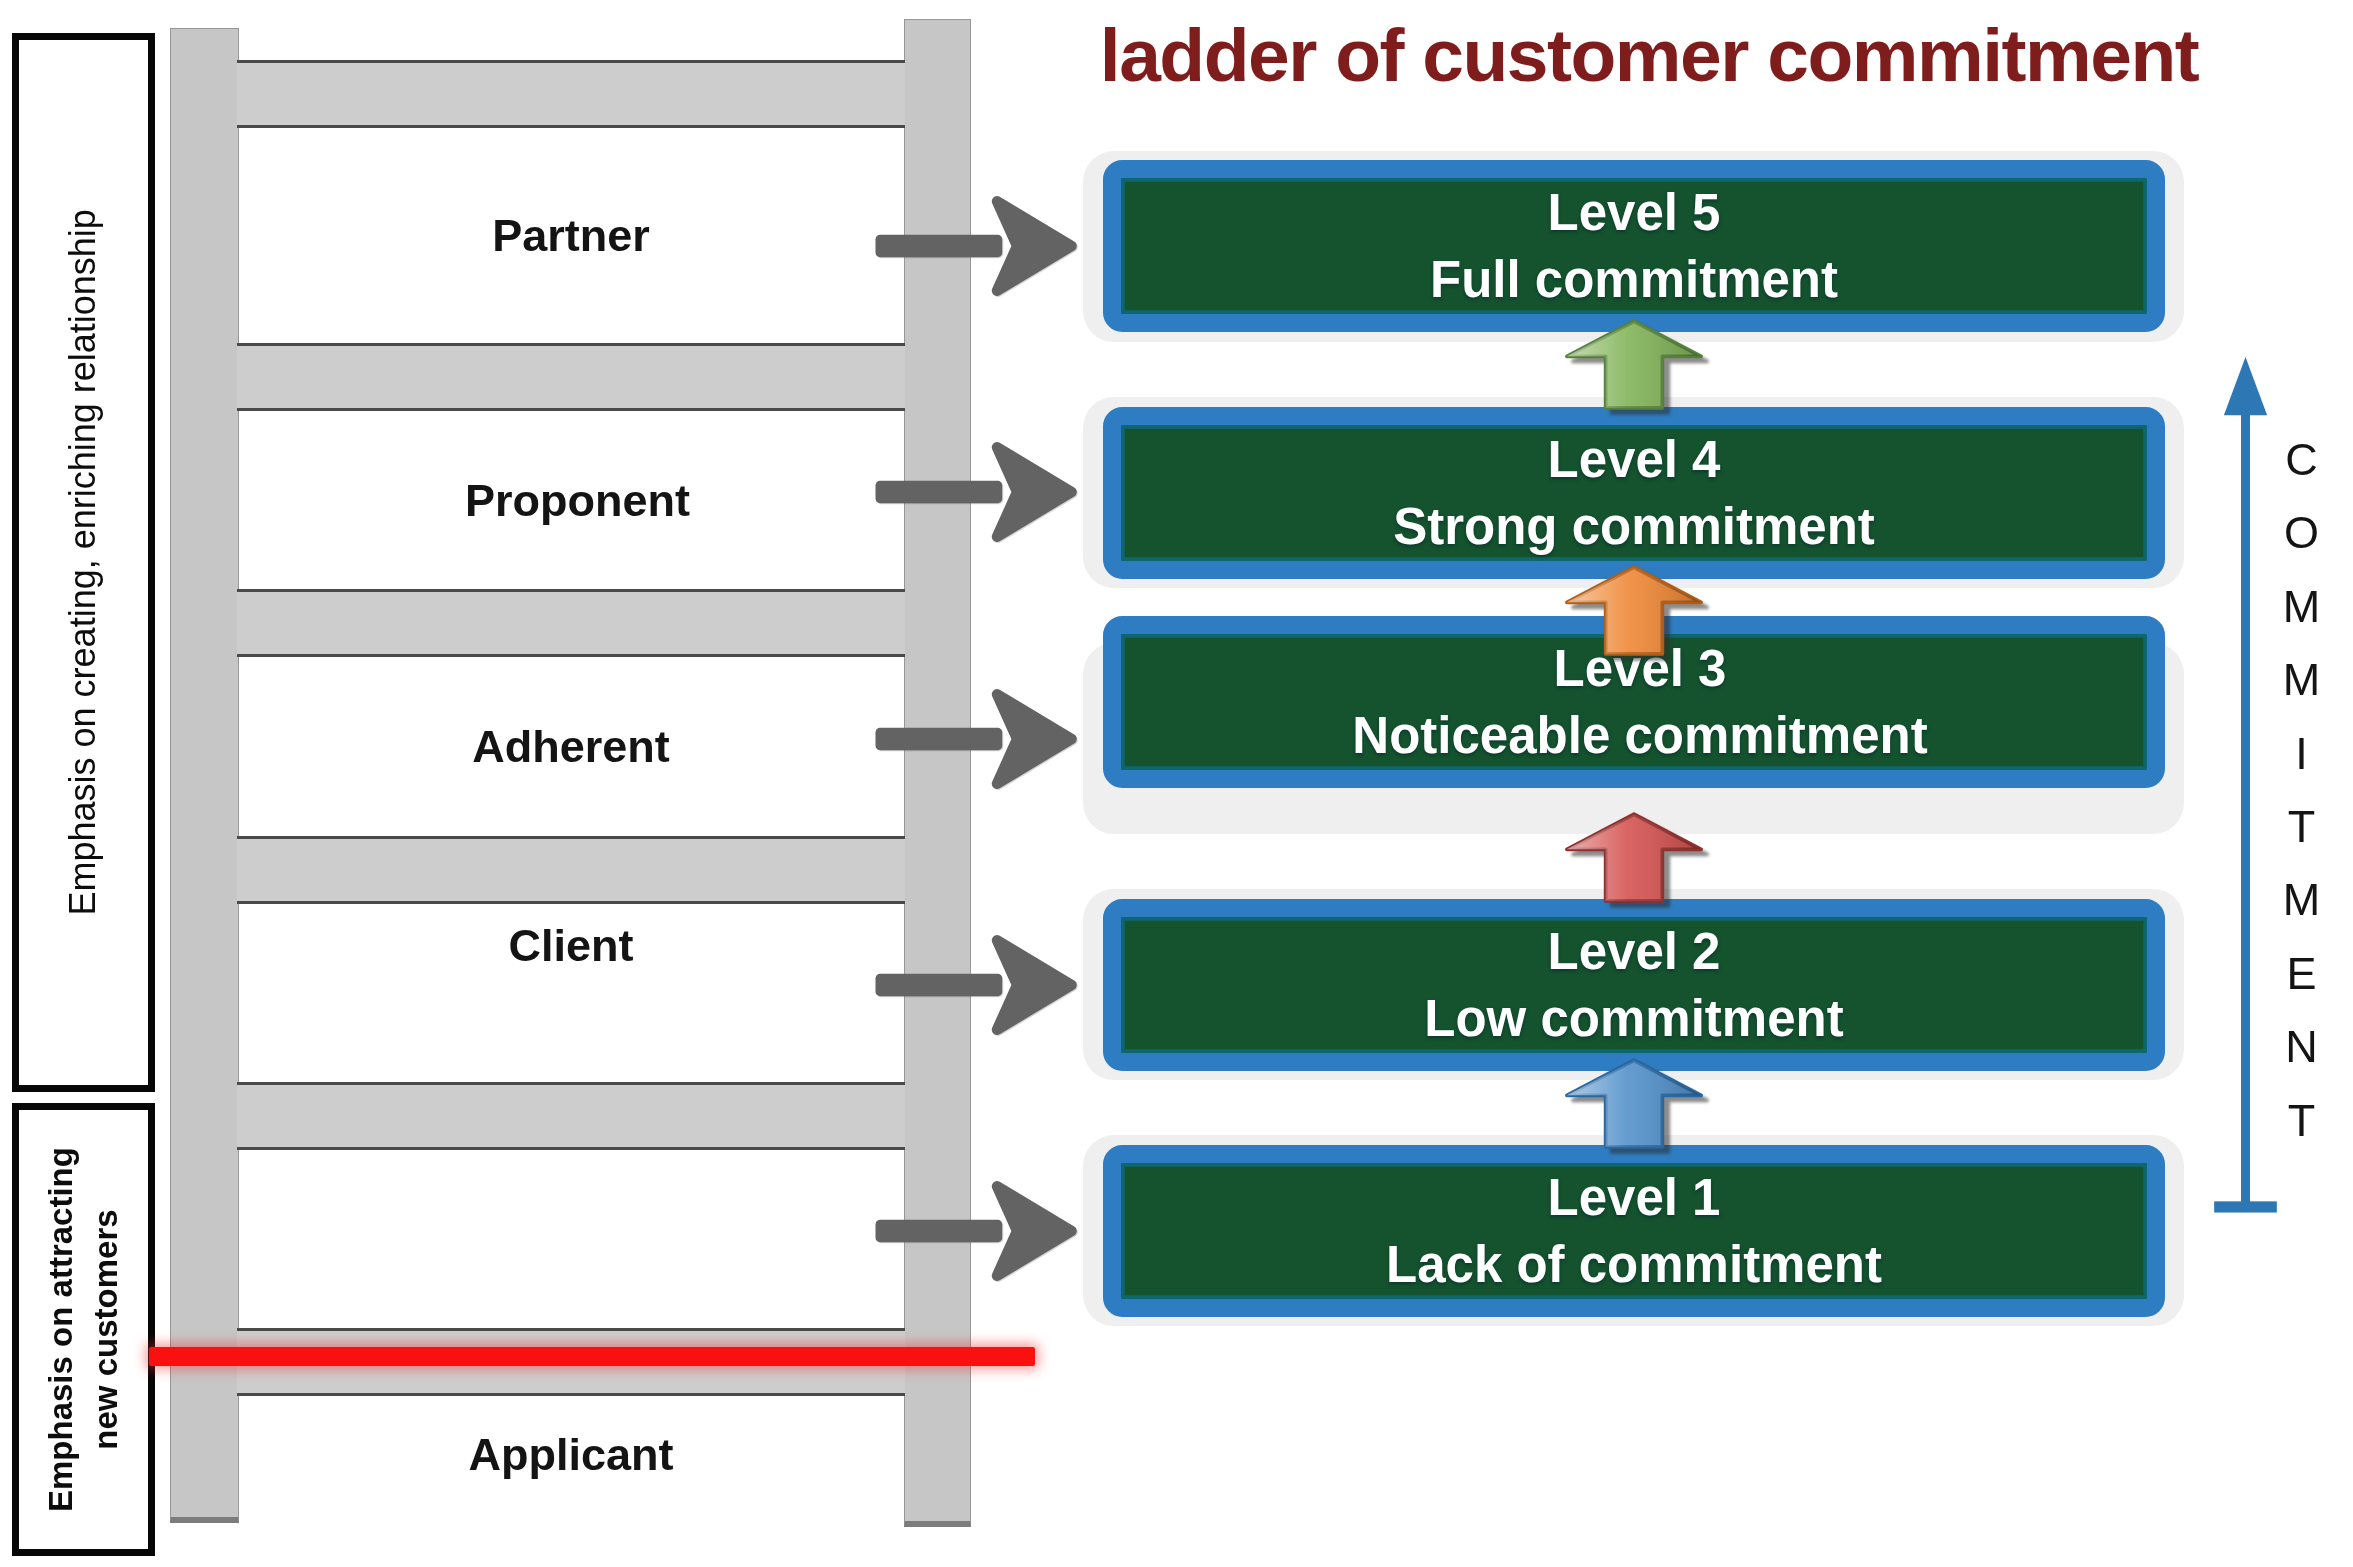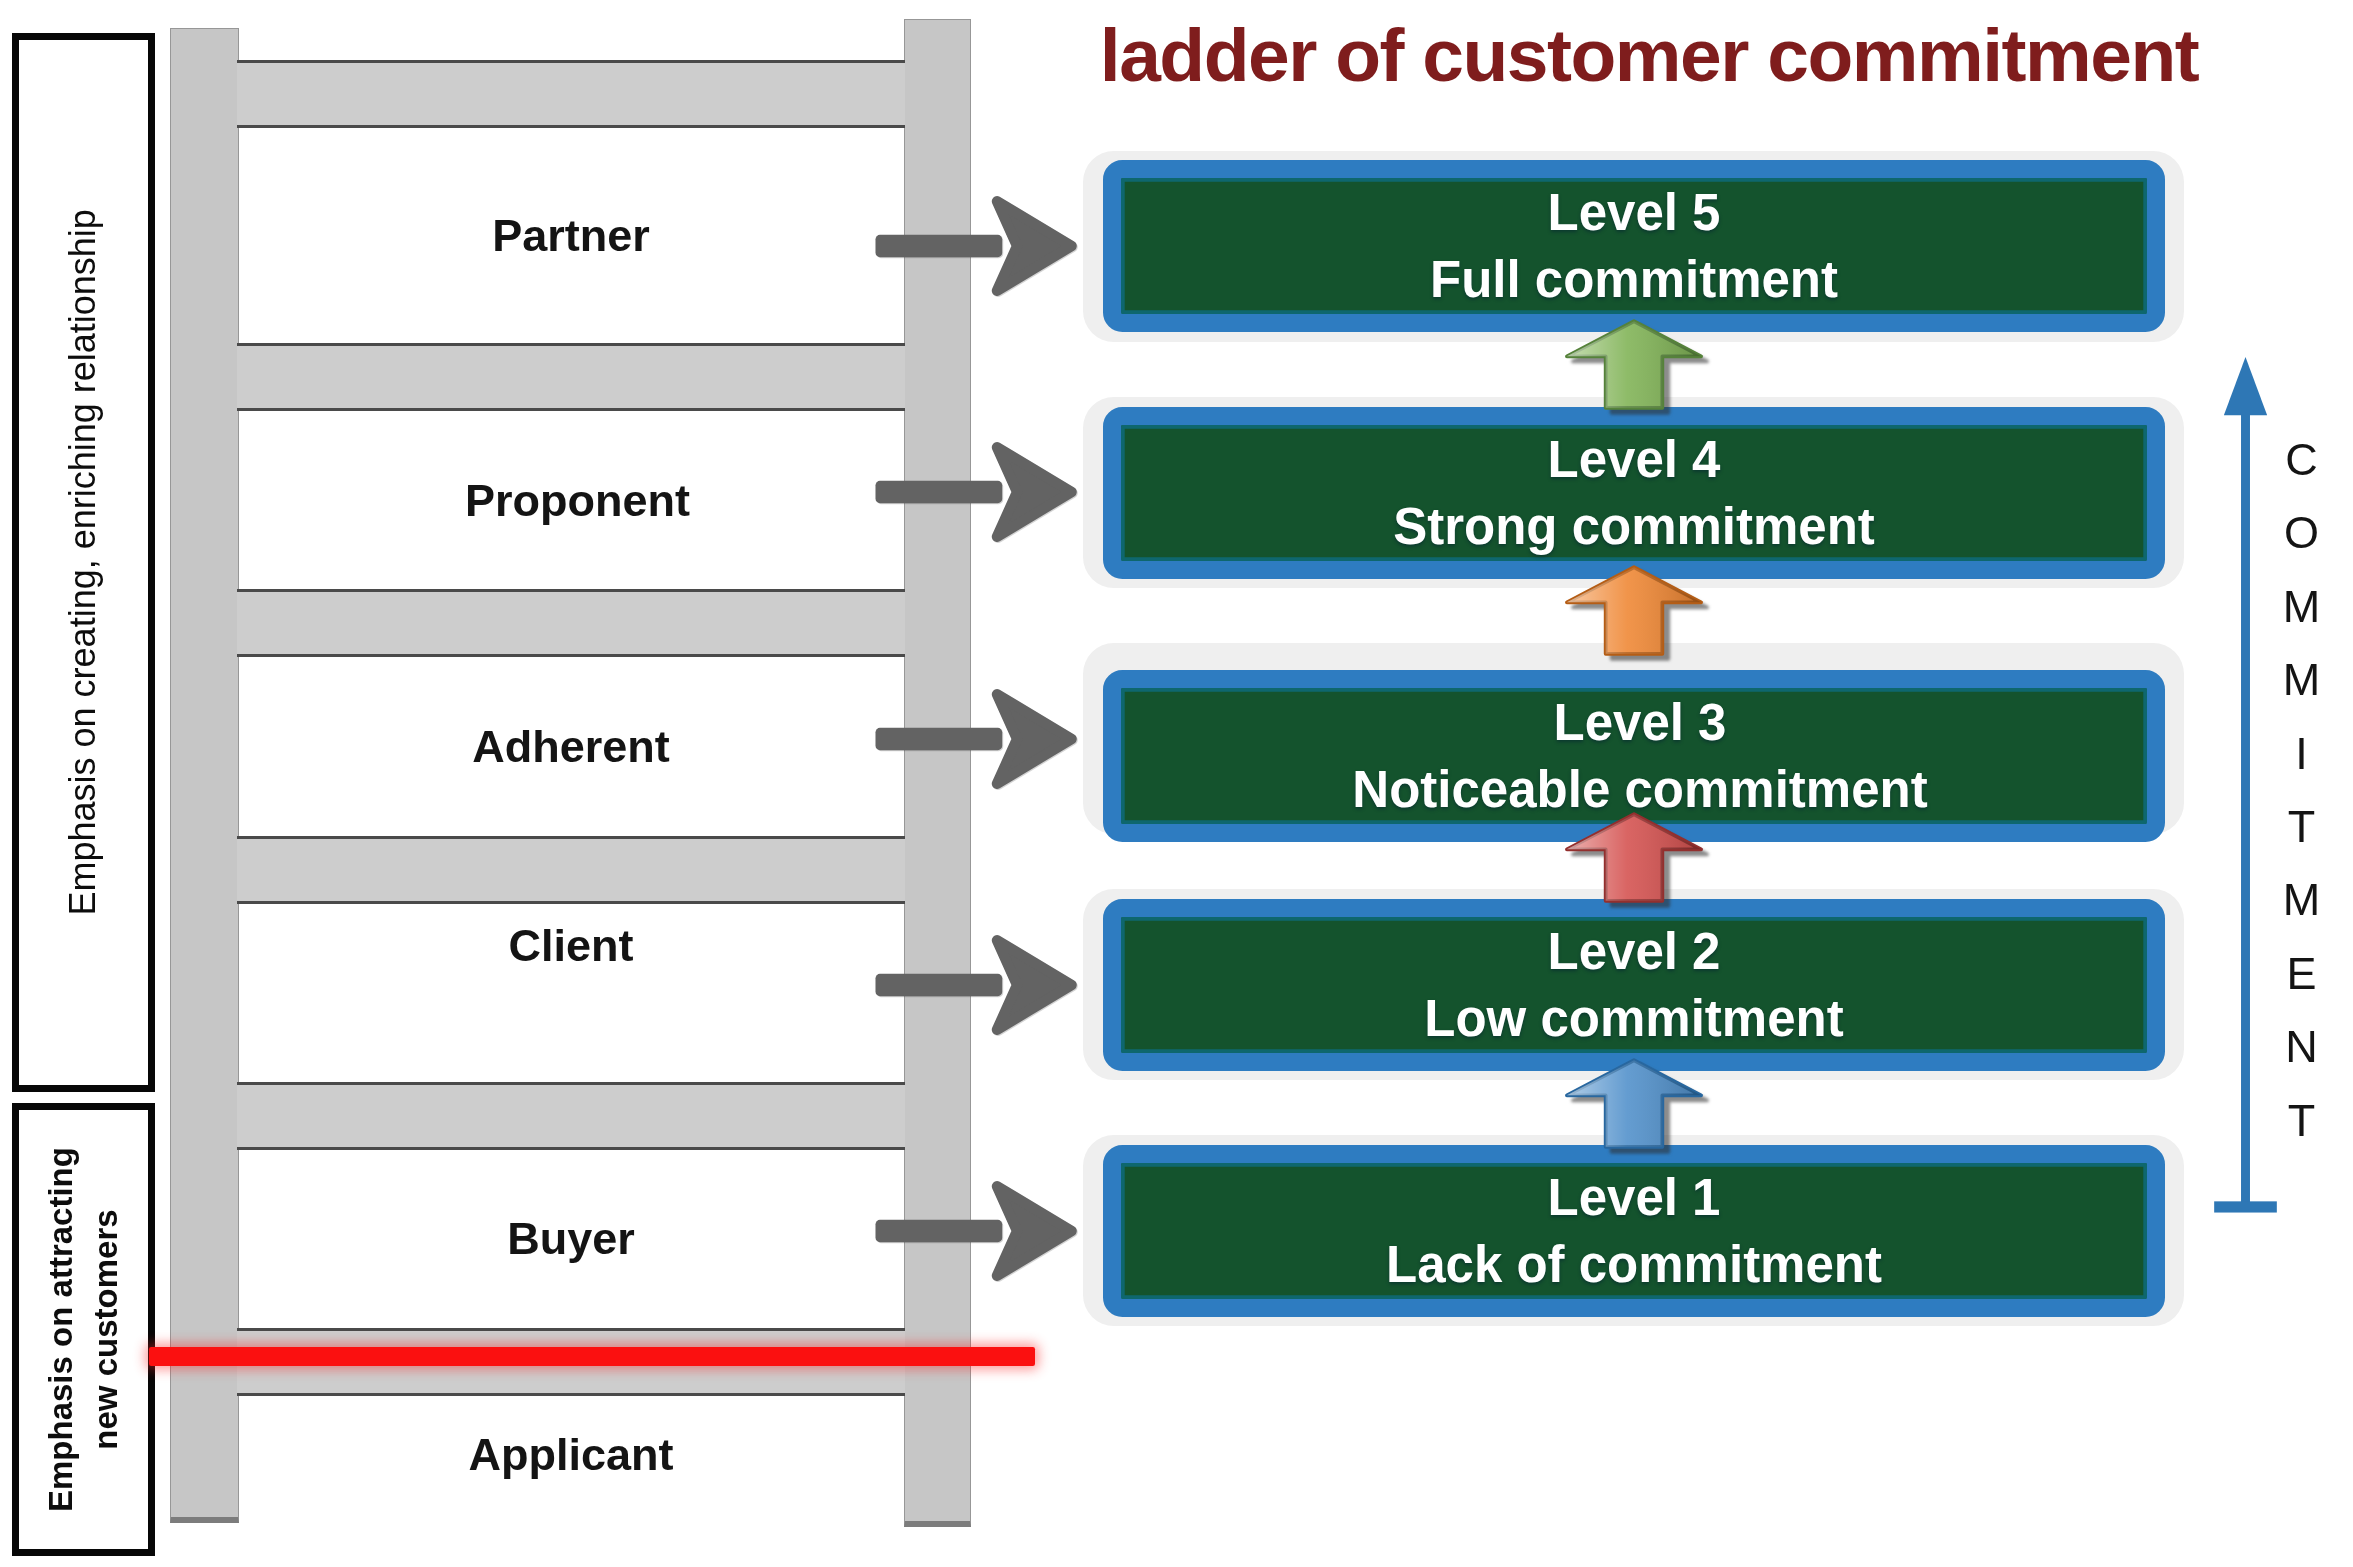--- a/index.html
+++ b/index.html
@@ -102,42 +102,41 @@
   <div class="abs rung" style="left:237px; top:343px; width:668px; height:68px;"></div>
   <div class="abs rung" style="left:237px; top:589px; width:668px; height:68px;"></div>
   <div class="abs rung" style="left:237px; top:836px; width:668px; height:68px;"></div>
   <div class="abs rung" style="left:237px; top:1082px; width:668px; height:68px;"></div>
   <div class="abs rung" style="left:237px; top:1328px; width:668px; height:68px;"></div>
 
   <div class="abs step-label" style="top:198px;">Partner</div>
   <div class="abs step-label" style="top:463px;padding-left:13px;">Proponent</div>
   <div class="abs step-label" style="top:709px;">Adherent</div>
   <div class="abs step-label" style="top:908px;">Client</div>
-  <div class="abs step-label" style="top:1201px;">Buyer</div>
   <div class="abs step-label" style="top:1417px;">Applicant</div>
 
   <div class="abs red-line" style="left:149px; top:1347px; width:886px; height:18.7px;"></div>
 
   <div class="abs title">ladder of customer commitment</div>
 
   <div class="abs level-card" style="top:151px;"></div>
   <div class="abs level-card" style="top:397px;"></div>
   <div class="abs level-card" style="top:643px;"></div>
   <div class="abs level-card" style="top:889px;"></div>
   <div class="abs level-card" style="top:1135px;"></div>
 
   <div class="abs level-box" style="top:160px;">
     <div class="level-title">Level 5</div>
     <div class="level-subtitle">Full commitment</div>
   </div>
   <div class="abs level-box" style="top:407px;">
     <div class="level-title">Level 4</div>
     <div class="level-subtitle">Strong commitment</div>
   </div>
-  <div class="abs level-box" style="top:670px;padding-left:12px;">
+  <div class="abs level-box" style="top:616px;padding-left:12px;">
     <div class="level-title">Level 3</div>
     <div class="level-subtitle">Noticeable commitment</div>
   </div>
   <div class="abs level-box" style="top:899px;">
     <div class="level-title">Level 2</div>
     <div class="level-subtitle">Low commitment</div>
   </div>
   <div class="abs level-box" style="top:1145px;">
     <div class="level-title">Level 1</div>
     <div class="level-subtitle">Lack of commitment</div>

